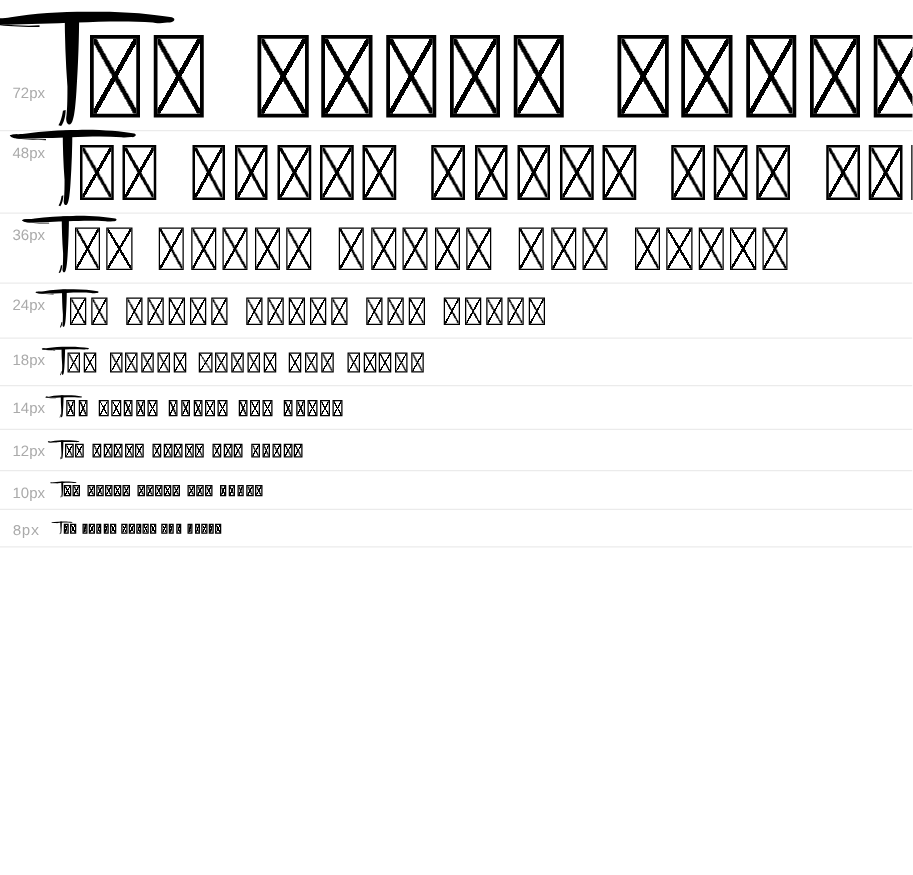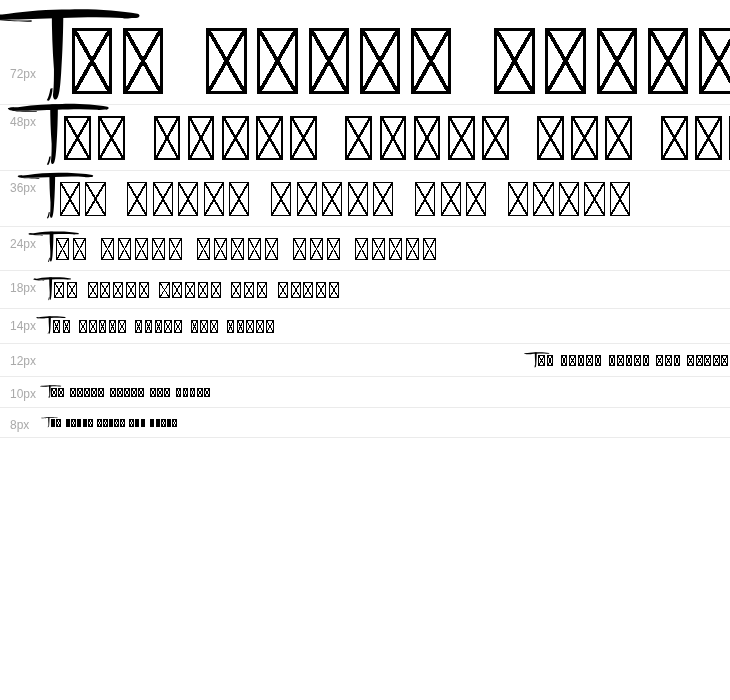--- a/index.html
+++ b/index.html
@@ -119,41 +119,41 @@
     <div class="row" style="font-size: 14px;">
     <span class="label">14px</span>
     <span class="line"><span class="gT"><svg viewBox="0 0 220 135" preserveAspectRatio="none" aria-hidden="true">
             <path d="M3,11 C12,8 20,10 30,8 C55,4 85,2 115,2 C150,1 185,4 209,8 C213,9 213,13 207,14 C200,13 195,16 188,14 C160,12 130,13 104,14 C70,15 35,17 12,16 C6,16 2,13 3,11 Z"></path>
             <path d="M8,13 C4,14 1,12 2,11 C6,9 10,10 14,9 L15,12 Z"></path>
             <path d="M13,15 C30,17 48,18 62,17 L62,19 C42,19 22,18 11,16 Z"></path>
             <path d="M90,4 C95,3 101,3 106,4 C106,30 105,60 103,90 C102,105 101,116 99,122 C98,126 96,128 94,127 C92,126 91,122 92,117 C93,108 93,95 93,85 C91,58 90,30 90,4 Z"></path>
             <path d="M88,112 C87,119 85,125 83,128 L86,129 C89,125 91,118 91,111 Z"></path>
           </svg></span><span class="nd" style="border-width: 1px; background-image: linear-gradient(to top right, transparent calc(50% - 0.5px), var(--glyph) calc(50% - 0.5px), var(--glyph) calc(50% + 0.5px), transparent calc(50% + 0.5px)),linear-gradient(to bottom right, transparent calc(50% - 0.5px), var(--glyph) calc(50% - 0.5px), var(--glyph) calc(50% + 0.5px), transparent calc(50% + 0.5px));"></span><span class="nd" style="border-width: 1px; background-image: linear-gradient(to top right, transparent calc(50% - 0.5px), var(--glyph) calc(50% - 0.5px), var(--glyph) calc(50% + 0.5px), transparent calc(50% + 0.5px)),linear-gradient(to bottom right, transparent calc(50% - 0.5px), var(--glyph) calc(50% - 0.5px), var(--glyph) calc(50% + 0.5px), transparent calc(50% + 0.5px));"></span><span class="sp"></span><span class="nd" style="border-width: 1px; background-image: linear-gradient(to top right, transparent calc(50% - 0.5px), var(--glyph) calc(50% - 0.5px), var(--glyph) calc(50% + 0.5px), transparent calc(50% + 0.5px)),linear-gradient(to bottom right, transparent calc(50% - 0.5px), var(--glyph) calc(50% - 0.5px), var(--glyph) calc(50% + 0.5px), transparent calc(50% + 0.5px));"></span><span class="nd" style="border-width: 1px; background-image: linear-gradient(to top right, transparent calc(50% - 0.5px), var(--glyph) calc(50% - 0.5px), var(--glyph) calc(50% + 0.5px), transparent calc(50% + 0.5px)),linear-gradient(to bottom right, transparent calc(50% - 0.5px), var(--glyph) calc(50% - 0.5px), var(--glyph) calc(50% + 0.5px), transparent calc(50% + 0.5px));"></span><span class="nd" style="border-width: 1px; background-image: linear-gradient(to top right, transparent calc(50% - 0.5px), var(--glyph) calc(50% - 0.5px), var(--glyph) calc(50% + 0.5px), transparent calc(50% + 0.5px)),linear-gradient(to bottom right, transparent calc(50% - 0.5px), var(--glyph) calc(50% - 0.5px), var(--glyph) calc(50% + 0.5px), transparent calc(50% + 0.5px));"></span><span class="nd" style="border-width: 1px; background-image: linear-gradient(to top right, transparent calc(50% - 0.5px), var(--glyph) calc(50% - 0.5px), var(--glyph) calc(50% + 0.5px), transparent calc(50% + 0.5px)),linear-gradient(to bottom right, transparent calc(50% - 0.5px), var(--glyph) calc(50% - 0.5px), var(--glyph) calc(50% + 0.5px), transparent calc(50% + 0.5px));"></span><span class="nd" style="border-width: 1px; background-image: linear-gradient(to top right, transparent calc(50% - 0.5px), var(--glyph) calc(50% - 0.5px), var(--glyph) calc(50% + 0.5px), transparent calc(50% + 0.5px)),linear-gradient(to bottom right, transparent calc(50% - 0.5px), var(--glyph) calc(50% - 0.5px), var(--glyph) calc(50% + 0.5px), transparent calc(50% + 0.5px));"></span><span class="sp"></span><span class="nd" style="border-width: 1px; background-image: linear-gradient(to top right, transparent calc(50% - 0.5px), var(--glyph) calc(50% - 0.5px), var(--glyph) calc(50% + 0.5px), transparent calc(50% + 0.5px)),linear-gradient(to bottom right, transparent calc(50% - 0.5px), var(--glyph) calc(50% - 0.5px), var(--glyph) calc(50% + 0.5px), transparent calc(50% + 0.5px));"></span><span class="nd" style="border-width: 1px; background-image: linear-gradient(to top right, transparent calc(50% - 0.5px), var(--glyph) calc(50% - 0.5px), var(--glyph) calc(50% + 0.5px), transparent calc(50% + 0.5px)),linear-gradient(to bottom right, transparent calc(50% - 0.5px), var(--glyph) calc(50% - 0.5px), var(--glyph) calc(50% + 0.5px), transparent calc(50% + 0.5px));"></span><span class="nd" style="border-width: 1px; background-image: linear-gradient(to top right, transparent calc(50% - 0.5px), var(--glyph) calc(50% - 0.5px), var(--glyph) calc(50% + 0.5px), transparent calc(50% + 0.5px)),linear-gradient(to bottom right, transparent calc(50% - 0.5px), var(--glyph) calc(50% - 0.5px), var(--glyph) calc(50% + 0.5px), transparent calc(50% + 0.5px));"></span><span class="nd" style="border-width: 1px; background-image: linear-gradient(to top right, transparent calc(50% - 0.5px), var(--glyph) calc(50% - 0.5px), var(--glyph) calc(50% + 0.5px), transparent calc(50% + 0.5px)),linear-gradient(to bottom right, transparent calc(50% - 0.5px), var(--glyph) calc(50% - 0.5px), var(--glyph) calc(50% + 0.5px), transparent calc(50% + 0.5px));"></span><span class="nd" style="border-width: 1px; background-image: linear-gradient(to top right, transparent calc(50% - 0.5px), var(--glyph) calc(50% - 0.5px), var(--glyph) calc(50% + 0.5px), transparent calc(50% + 0.5px)),linear-gradient(to bottom right, transparent calc(50% - 0.5px), var(--glyph) calc(50% - 0.5px), var(--glyph) calc(50% + 0.5px), transparent calc(50% + 0.5px));"></span><span class="sp"></span><span class="nd" style="border-width: 1px; background-image: linear-gradient(to top right, transparent calc(50% - 0.5px), var(--glyph) calc(50% - 0.5px), var(--glyph) calc(50% + 0.5px), transparent calc(50% + 0.5px)),linear-gradient(to bottom right, transparent calc(50% - 0.5px), var(--glyph) calc(50% - 0.5px), var(--glyph) calc(50% + 0.5px), transparent calc(50% + 0.5px));"></span><span class="nd" style="border-width: 1px; background-image: linear-gradient(to top right, transparent calc(50% - 0.5px), var(--glyph) calc(50% - 0.5px), var(--glyph) calc(50% + 0.5px), transparent calc(50% + 0.5px)),linear-gradient(to bottom right, transparent calc(50% - 0.5px), var(--glyph) calc(50% - 0.5px), var(--glyph) calc(50% + 0.5px), transparent calc(50% + 0.5px));"></span><span class="nd" style="border-width: 1px; background-image: linear-gradient(to top right, transparent calc(50% - 0.5px), var(--glyph) calc(50% - 0.5px), var(--glyph) calc(50% + 0.5px), transparent calc(50% + 0.5px)),linear-gradient(to bottom right, transparent calc(50% - 0.5px), var(--glyph) calc(50% - 0.5px), var(--glyph) calc(50% + 0.5px), transparent calc(50% + 0.5px));"></span><span class="sp"></span><span class="nd" style="border-width: 1px; background-image: linear-gradient(to top right, transparent calc(50% - 0.5px), var(--glyph) calc(50% - 0.5px), var(--glyph) calc(50% + 0.5px), transparent calc(50% + 0.5px)),linear-gradient(to bottom right, transparent calc(50% - 0.5px), var(--glyph) calc(50% - 0.5px), var(--glyph) calc(50% + 0.5px), transparent calc(50% + 0.5px));"></span><span class="nd" style="border-width: 1px; background-image: linear-gradient(to top right, transparent calc(50% - 0.5px), var(--glyph) calc(50% - 0.5px), var(--glyph) calc(50% + 0.5px), transparent calc(50% + 0.5px)),linear-gradient(to bottom right, transparent calc(50% - 0.5px), var(--glyph) calc(50% - 0.5px), var(--glyph) calc(50% + 0.5px), transparent calc(50% + 0.5px));"></span><span class="nd" style="border-width: 1px; background-image: linear-gradient(to top right, transparent calc(50% - 0.5px), var(--glyph) calc(50% - 0.5px), var(--glyph) calc(50% + 0.5px), transparent calc(50% + 0.5px)),linear-gradient(to bottom right, transparent calc(50% - 0.5px), var(--glyph) calc(50% - 0.5px), var(--glyph) calc(50% + 0.5px), transparent calc(50% + 0.5px));"></span><span class="nd" style="border-width: 1px; background-image: linear-gradient(to top right, transparent calc(50% - 0.5px), var(--glyph) calc(50% - 0.5px), var(--glyph) calc(50% + 0.5px), transparent calc(50% + 0.5px)),linear-gradient(to bottom right, transparent calc(50% - 0.5px), var(--glyph) calc(50% - 0.5px), var(--glyph) calc(50% + 0.5px), transparent calc(50% + 0.5px));"></span><span class="nd" style="border-width: 1px; background-image: linear-gradient(to top right, transparent calc(50% - 0.5px), var(--glyph) calc(50% - 0.5px), var(--glyph) calc(50% + 0.5px), transparent calc(50% + 0.5px)),linear-gradient(to bottom right, transparent calc(50% - 0.5px), var(--glyph) calc(50% - 0.5px), var(--glyph) calc(50% + 0.5px), transparent calc(50% + 0.5px));"></span></span>
   </div>
-    <div class="row" style="font-size: 12px; text-align: right;">
+    <div class="row" style="font-size: 12px;">
     <span class="label">12px</span>
     <span class="line"><span class="gT"><svg viewBox="0 0 220 135" preserveAspectRatio="none" aria-hidden="true">
             <path d="M3,11 C12,8 20,10 30,8 C55,4 85,2 115,2 C150,1 185,4 209,8 C213,9 213,13 207,14 C200,13 195,16 188,14 C160,12 130,13 104,14 C70,15 35,17 12,16 C6,16 2,13 3,11 Z"></path>
             <path d="M8,13 C4,14 1,12 2,11 C6,9 10,10 14,9 L15,12 Z"></path>
             <path d="M13,15 C30,17 48,18 62,17 L62,19 C42,19 22,18 11,16 Z"></path>
             <path d="M90,4 C95,3 101,3 106,4 C106,30 105,60 103,90 C102,105 101,116 99,122 C98,126 96,128 94,127 C92,126 91,122 92,117 C93,108 93,95 93,85 C91,58 90,30 90,4 Z"></path>
             <path d="M88,112 C87,119 85,125 83,128 L86,129 C89,125 91,118 91,111 Z"></path>
           </svg></span><span class="nd" style="border-width: 1px; background-image: linear-gradient(to top right, transparent calc(50% - 0.5px), var(--glyph) calc(50% - 0.5px), var(--glyph) calc(50% + 0.5px), transparent calc(50% + 0.5px)),linear-gradient(to bottom right, transparent calc(50% - 0.5px), var(--glyph) calc(50% - 0.5px), var(--glyph) calc(50% + 0.5px), transparent calc(50% + 0.5px));"></span><span class="nd" style="border-width: 1px; background-image: linear-gradient(to top right, transparent calc(50% - 0.5px), var(--glyph) calc(50% - 0.5px), var(--glyph) calc(50% + 0.5px), transparent calc(50% + 0.5px)),linear-gradient(to bottom right, transparent calc(50% - 0.5px), var(--glyph) calc(50% - 0.5px), var(--glyph) calc(50% + 0.5px), transparent calc(50% + 0.5px));"></span><span class="sp"></span><span class="nd" style="border-width: 1px; background-image: linear-gradient(to top right, transparent calc(50% - 0.5px), var(--glyph) calc(50% - 0.5px), var(--glyph) calc(50% + 0.5px), transparent calc(50% + 0.5px)),linear-gradient(to bottom right, transparent calc(50% - 0.5px), var(--glyph) calc(50% - 0.5px), var(--glyph) calc(50% + 0.5px), transparent calc(50% + 0.5px));"></span><span class="nd" style="border-width: 1px; background-image: linear-gradient(to top right, transparent calc(50% - 0.5px), var(--glyph) calc(50% - 0.5px), var(--glyph) calc(50% + 0.5px), transparent calc(50% + 0.5px)),linear-gradient(to bottom right, transparent calc(50% - 0.5px), var(--glyph) calc(50% - 0.5px), var(--glyph) calc(50% + 0.5px), transparent calc(50% + 0.5px));"></span><span class="nd" style="border-width: 1px; background-image: linear-gradient(to top right, transparent calc(50% - 0.5px), var(--glyph) calc(50% - 0.5px), var(--glyph) calc(50% + 0.5px), transparent calc(50% + 0.5px)),linear-gradient(to bottom right, transparent calc(50% - 0.5px), var(--glyph) calc(50% - 0.5px), var(--glyph) calc(50% + 0.5px), transparent calc(50% + 0.5px));"></span><span class="nd" style="border-width: 1px; background-image: linear-gradient(to top right, transparent calc(50% - 0.5px), var(--glyph) calc(50% - 0.5px), var(--glyph) calc(50% + 0.5px), transparent calc(50% + 0.5px)),linear-gradient(to bottom right, transparent calc(50% - 0.5px), var(--glyph) calc(50% - 0.5px), var(--glyph) calc(50% + 0.5px), transparent calc(50% + 0.5px));"></span><span class="nd" style="border-width: 1px; background-image: linear-gradient(to top right, transparent calc(50% - 0.5px), var(--glyph) calc(50% - 0.5px), var(--glyph) calc(50% + 0.5px), transparent calc(50% + 0.5px)),linear-gradient(to bottom right, transparent calc(50% - 0.5px), var(--glyph) calc(50% - 0.5px), var(--glyph) calc(50% + 0.5px), transparent calc(50% + 0.5px));"></span><span class="sp"></span><span class="nd" style="border-width: 1px; background-image: linear-gradient(to top right, transparent calc(50% - 0.5px), var(--glyph) calc(50% - 0.5px), var(--glyph) calc(50% + 0.5px), transparent calc(50% + 0.5px)),linear-gradient(to bottom right, transparent calc(50% - 0.5px), var(--glyph) calc(50% - 0.5px), var(--glyph) calc(50% + 0.5px), transparent calc(50% + 0.5px));"></span><span class="nd" style="border-width: 1px; background-image: linear-gradient(to top right, transparent calc(50% - 0.5px), var(--glyph) calc(50% - 0.5px), var(--glyph) calc(50% + 0.5px), transparent calc(50% + 0.5px)),linear-gradient(to bottom right, transparent calc(50% - 0.5px), var(--glyph) calc(50% - 0.5px), var(--glyph) calc(50% + 0.5px), transparent calc(50% + 0.5px));"></span><span class="nd" style="border-width: 1px; background-image: linear-gradient(to top right, transparent calc(50% - 0.5px), var(--glyph) calc(50% - 0.5px), var(--glyph) calc(50% + 0.5px), transparent calc(50% + 0.5px)),linear-gradient(to bottom right, transparent calc(50% - 0.5px), var(--glyph) calc(50% - 0.5px), var(--glyph) calc(50% + 0.5px), transparent calc(50% + 0.5px));"></span><span class="nd" style="border-width: 1px; background-image: linear-gradient(to top right, transparent calc(50% - 0.5px), var(--glyph) calc(50% - 0.5px), var(--glyph) calc(50% + 0.5px), transparent calc(50% + 0.5px)),linear-gradient(to bottom right, transparent calc(50% - 0.5px), var(--glyph) calc(50% - 0.5px), var(--glyph) calc(50% + 0.5px), transparent calc(50% + 0.5px));"></span><span class="nd" style="border-width: 1px; background-image: linear-gradient(to top right, transparent calc(50% - 0.5px), var(--glyph) calc(50% - 0.5px), var(--glyph) calc(50% + 0.5px), transparent calc(50% + 0.5px)),linear-gradient(to bottom right, transparent calc(50% - 0.5px), var(--glyph) calc(50% - 0.5px), var(--glyph) calc(50% + 0.5px), transparent calc(50% + 0.5px));"></span><span class="sp"></span><span class="nd" style="border-width: 1px; background-image: linear-gradient(to top right, transparent calc(50% - 0.5px), var(--glyph) calc(50% - 0.5px), var(--glyph) calc(50% + 0.5px), transparent calc(50% + 0.5px)),linear-gradient(to bottom right, transparent calc(50% - 0.5px), var(--glyph) calc(50% - 0.5px), var(--glyph) calc(50% + 0.5px), transparent calc(50% + 0.5px));"></span><span class="nd" style="border-width: 1px; background-image: linear-gradient(to top right, transparent calc(50% - 0.5px), var(--glyph) calc(50% - 0.5px), var(--glyph) calc(50% + 0.5px), transparent calc(50% + 0.5px)),linear-gradient(to bottom right, transparent calc(50% - 0.5px), var(--glyph) calc(50% - 0.5px), var(--glyph) calc(50% + 0.5px), transparent calc(50% + 0.5px));"></span><span class="nd" style="border-width: 1px; background-image: linear-gradient(to top right, transparent calc(50% - 0.5px), var(--glyph) calc(50% - 0.5px), var(--glyph) calc(50% + 0.5px), transparent calc(50% + 0.5px)),linear-gradient(to bottom right, transparent calc(50% - 0.5px), var(--glyph) calc(50% - 0.5px), var(--glyph) calc(50% + 0.5px), transparent calc(50% + 0.5px));"></span><span class="sp"></span><span class="nd" style="border-width: 1px; background-image: linear-gradient(to top right, transparent calc(50% - 0.5px), var(--glyph) calc(50% - 0.5px), var(--glyph) calc(50% + 0.5px), transparent calc(50% + 0.5px)),linear-gradient(to bottom right, transparent calc(50% - 0.5px), var(--glyph) calc(50% - 0.5px), var(--glyph) calc(50% + 0.5px), transparent calc(50% + 0.5px));"></span><span class="nd" style="border-width: 1px; background-image: linear-gradient(to top right, transparent calc(50% - 0.5px), var(--glyph) calc(50% - 0.5px), var(--glyph) calc(50% + 0.5px), transparent calc(50% + 0.5px)),linear-gradient(to bottom right, transparent calc(50% - 0.5px), var(--glyph) calc(50% - 0.5px), var(--glyph) calc(50% + 0.5px), transparent calc(50% + 0.5px));"></span><span class="nd" style="border-width: 1px; background-image: linear-gradient(to top right, transparent calc(50% - 0.5px), var(--glyph) calc(50% - 0.5px), var(--glyph) calc(50% + 0.5px), transparent calc(50% + 0.5px)),linear-gradient(to bottom right, transparent calc(50% - 0.5px), var(--glyph) calc(50% - 0.5px), var(--glyph) calc(50% + 0.5px), transparent calc(50% + 0.5px));"></span><span class="nd" style="border-width: 1px; background-image: linear-gradient(to top right, transparent calc(50% - 0.5px), var(--glyph) calc(50% - 0.5px), var(--glyph) calc(50% + 0.5px), transparent calc(50% + 0.5px)),linear-gradient(to bottom right, transparent calc(50% - 0.5px), var(--glyph) calc(50% - 0.5px), var(--glyph) calc(50% + 0.5px), transparent calc(50% + 0.5px));"></span><span class="nd" style="border-width: 1px; background-image: linear-gradient(to top right, transparent calc(50% - 0.5px), var(--glyph) calc(50% - 0.5px), var(--glyph) calc(50% + 0.5px), transparent calc(50% + 0.5px)),linear-gradient(to bottom right, transparent calc(50% - 0.5px), var(--glyph) calc(50% - 0.5px), var(--glyph) calc(50% + 0.5px), transparent calc(50% + 0.5px));"></span></span>
   </div>
     <div class="row" style="font-size: 10px;">
     <span class="label">10px</span>
     <span class="line"><span class="gT"><svg viewBox="0 0 220 135" preserveAspectRatio="none" aria-hidden="true">
             <path d="M3,11 C12,8 20,10 30,8 C55,4 85,2 115,2 C150,1 185,4 209,8 C213,9 213,13 207,14 C200,13 195,16 188,14 C160,12 130,13 104,14 C70,15 35,17 12,16 C6,16 2,13 3,11 Z"></path>
             <path d="M8,13 C4,14 1,12 2,11 C6,9 10,10 14,9 L15,12 Z"></path>
             <path d="M13,15 C30,17 48,18 62,17 L62,19 C42,19 22,18 11,16 Z"></path>
             <path d="M90,4 C95,3 101,3 106,4 C106,30 105,60 103,90 C102,105 101,116 99,122 C98,126 96,128 94,127 C92,126 91,122 92,117 C93,108 93,95 93,85 C91,58 90,30 90,4 Z"></path>
             <path d="M88,112 C87,119 85,125 83,128 L86,129 C89,125 91,118 91,111 Z"></path>
           </svg></span><span class="nd" style="border-width: 1px; background-image: linear-gradient(to top right, transparent calc(50% - 0.5px), var(--glyph) calc(50% - 0.5px), var(--glyph) calc(50% + 0.5px), transparent calc(50% + 0.5px)),linear-gradient(to bottom right, transparent calc(50% - 0.5px), var(--glyph) calc(50% - 0.5px), var(--glyph) calc(50% + 0.5px), transparent calc(50% + 0.5px));"></span><span class="nd" style="border-width: 1px; background-image: linear-gradient(to top right, transparent calc(50% - 0.5px), var(--glyph) calc(50% - 0.5px), var(--glyph) calc(50% + 0.5px), transparent calc(50% + 0.5px)),linear-gradient(to bottom right, transparent calc(50% - 0.5px), var(--glyph) calc(50% - 0.5px), var(--glyph) calc(50% + 0.5px), transparent calc(50% + 0.5px));"></span><span class="sp"></span><span class="nd" style="border-width: 1px; background-image: linear-gradient(to top right, transparent calc(50% - 0.5px), var(--glyph) calc(50% - 0.5px), var(--glyph) calc(50% + 0.5px), transparent calc(50% + 0.5px)),linear-gradient(to bottom right, transparent calc(50% - 0.5px), var(--glyph) calc(50% - 0.5px), var(--glyph) calc(50% + 0.5px), transparent calc(50% + 0.5px));"></span><span class="nd" style="border-width: 1px; background-image: linear-gradient(to top right, transparent calc(50% - 0.5px), var(--glyph) calc(50% - 0.5px), var(--glyph) calc(50% + 0.5px), transparent calc(50% + 0.5px)),linear-gradient(to bottom right, transparent calc(50% - 0.5px), var(--glyph) calc(50% - 0.5px), var(--glyph) calc(50% + 0.5px), transparent calc(50% + 0.5px));"></span><span class="nd" style="border-width: 1px; background-image: linear-gradient(to top right, transparent calc(50% - 0.5px), var(--glyph) calc(50% - 0.5px), var(--glyph) calc(50% + 0.5px), transparent calc(50% + 0.5px)),linear-gradient(to bottom right, transparent calc(50% - 0.5px), var(--glyph) calc(50% - 0.5px), var(--glyph) calc(50% + 0.5px), transparent calc(50% + 0.5px));"></span><span class="nd" style="border-width: 1px; background-image: linear-gradient(to top right, transparent calc(50% - 0.5px), var(--glyph) calc(50% - 0.5px), var(--glyph) calc(50% + 0.5px), transparent calc(50% + 0.5px)),linear-gradient(to bottom right, transparent calc(50% - 0.5px), var(--glyph) calc(50% - 0.5px), var(--glyph) calc(50% + 0.5px), transparent calc(50% + 0.5px));"></span><span class="nd" style="border-width: 1px; background-image: linear-gradient(to top right, transparent calc(50% - 0.5px), var(--glyph) calc(50% - 0.5px), var(--glyph) calc(50% + 0.5px), transparent calc(50% + 0.5px)),linear-gradient(to bottom right, transparent calc(50% - 0.5px), var(--glyph) calc(50% - 0.5px), var(--glyph) calc(50% + 0.5px), transparent calc(50% + 0.5px));"></span><span class="sp"></span><span class="nd" style="border-width: 1px; background-image: linear-gradient(to top right, transparent calc(50% - 0.5px), var(--glyph) calc(50% - 0.5px), var(--glyph) calc(50% + 0.5px), transparent calc(50% + 0.5px)),linear-gradient(to bottom right, transparent calc(50% - 0.5px), var(--glyph) calc(50% - 0.5px), var(--glyph) calc(50% + 0.5px), transparent calc(50% + 0.5px));"></span><span class="nd" style="border-width: 1px; background-image: linear-gradient(to top right, transparent calc(50% - 0.5px), var(--glyph) calc(50% - 0.5px), var(--glyph) calc(50% + 0.5px), transparent calc(50% + 0.5px)),linear-gradient(to bottom right, transparent calc(50% - 0.5px), var(--glyph) calc(50% - 0.5px), var(--glyph) calc(50% + 0.5px), transparent calc(50% + 0.5px));"></span><span class="nd" style="border-width: 1px; background-image: linear-gradient(to top right, transparent calc(50% - 0.5px), var(--glyph) calc(50% - 0.5px), var(--glyph) calc(50% + 0.5px), transparent calc(50% + 0.5px)),linear-gradient(to bottom right, transparent calc(50% - 0.5px), var(--glyph) calc(50% - 0.5px), var(--glyph) calc(50% + 0.5px), transparent calc(50% + 0.5px));"></span><span class="nd" style="border-width: 1px; background-image: linear-gradient(to top right, transparent calc(50% - 0.5px), var(--glyph) calc(50% - 0.5px), var(--glyph) calc(50% + 0.5px), transparent calc(50% + 0.5px)),linear-gradient(to bottom right, transparent calc(50% - 0.5px), var(--glyph) calc(50% - 0.5px), var(--glyph) calc(50% + 0.5px), transparent calc(50% + 0.5px));"></span><span class="nd" style="border-width: 1px; background-image: linear-gradient(to top right, transparent calc(50% - 0.5px), var(--glyph) calc(50% - 0.5px), var(--glyph) calc(50% + 0.5px), transparent calc(50% + 0.5px)),linear-gradient(to bottom right, transparent calc(50% - 0.5px), var(--glyph) calc(50% - 0.5px), var(--glyph) calc(50% + 0.5px), transparent calc(50% + 0.5px));"></span><span class="sp"></span><span class="nd" style="border-width: 1px; background-image: linear-gradient(to top right, transparent calc(50% - 0.5px), var(--glyph) calc(50% - 0.5px), var(--glyph) calc(50% + 0.5px), transparent calc(50% + 0.5px)),linear-gradient(to bottom right, transparent calc(50% - 0.5px), var(--glyph) calc(50% - 0.5px), var(--glyph) calc(50% + 0.5px), transparent calc(50% + 0.5px));"></span><span class="nd" style="border-width: 1px; background-image: linear-gradient(to top right, transparent calc(50% - 0.5px), var(--glyph) calc(50% - 0.5px), var(--glyph) calc(50% + 0.5px), transparent calc(50% + 0.5px)),linear-gradient(to bottom right, transparent calc(50% - 0.5px), var(--glyph) calc(50% - 0.5px), var(--glyph) calc(50% + 0.5px), transparent calc(50% + 0.5px));"></span><span class="nd" style="border-width: 1px; background-image: linear-gradient(to top right, transparent calc(50% - 0.5px), var(--glyph) calc(50% - 0.5px), var(--glyph) calc(50% + 0.5px), transparent calc(50% + 0.5px)),linear-gradient(to bottom right, transparent calc(50% - 0.5px), var(--glyph) calc(50% - 0.5px), var(--glyph) calc(50% + 0.5px), transparent calc(50% + 0.5px));"></span><span class="sp"></span><span class="nd" style="border-width: 1px; background-image: linear-gradient(to top right, transparent calc(50% - 0.5px), var(--glyph) calc(50% - 0.5px), var(--glyph) calc(50% + 0.5px), transparent calc(50% + 0.5px)),linear-gradient(to bottom right, transparent calc(50% - 0.5px), var(--glyph) calc(50% - 0.5px), var(--glyph) calc(50% + 0.5px), transparent calc(50% + 0.5px));"></span><span class="nd" style="border-width: 1px; background-image: linear-gradient(to top right, transparent calc(50% - 0.5px), var(--glyph) calc(50% - 0.5px), var(--glyph) calc(50% + 0.5px), transparent calc(50% + 0.5px)),linear-gradient(to bottom right, transparent calc(50% - 0.5px), var(--glyph) calc(50% - 0.5px), var(--glyph) calc(50% + 0.5px), transparent calc(50% + 0.5px));"></span><span class="nd" style="border-width: 1px; background-image: linear-gradient(to top right, transparent calc(50% - 0.5px), var(--glyph) calc(50% - 0.5px), var(--glyph) calc(50% + 0.5px), transparent calc(50% + 0.5px)),linear-gradient(to bottom right, transparent calc(50% - 0.5px), var(--glyph) calc(50% - 0.5px), var(--glyph) calc(50% + 0.5px), transparent calc(50% + 0.5px));"></span><span class="nd" style="border-width: 1px; background-image: linear-gradient(to top right, transparent calc(50% - 0.5px), var(--glyph) calc(50% - 0.5px), var(--glyph) calc(50% + 0.5px), transparent calc(50% + 0.5px)),linear-gradient(to bottom right, transparent calc(50% - 0.5px), var(--glyph) calc(50% - 0.5px), var(--glyph) calc(50% + 0.5px), transparent calc(50% + 0.5px));"></span><span class="nd" style="border-width: 1px; background-image: linear-gradient(to top right, transparent calc(50% - 0.5px), var(--glyph) calc(50% - 0.5px), var(--glyph) calc(50% + 0.5px), transparent calc(50% + 0.5px)),linear-gradient(to bottom right, transparent calc(50% - 0.5px), var(--glyph) calc(50% - 0.5px), var(--glyph) calc(50% + 0.5px), transparent calc(50% + 0.5px));"></span></span>
   </div>
-    <div class="row" style="font-size: 8px;">
+    <div class="row" style="font-size: 8px; font-family: Liberation Mono, monospace;">
     <span class="label">8px</span>
     <span class="line"><span class="gT"><svg viewBox="0 0 220 135" preserveAspectRatio="none" aria-hidden="true">
             <path d="M3,11 C12,8 20,10 30,8 C55,4 85,2 115,2 C150,1 185,4 209,8 C213,9 213,13 207,14 C200,13 195,16 188,14 C160,12 130,13 104,14 C70,15 35,17 12,16 C6,16 2,13 3,11 Z"></path>
             <path d="M8,13 C4,14 1,12 2,11 C6,9 10,10 14,9 L15,12 Z"></path>
             <path d="M13,15 C30,17 48,18 62,17 L62,19 C42,19 22,18 11,16 Z"></path>
             <path d="M90,4 C95,3 101,3 106,4 C106,30 105,60 103,90 C102,105 101,116 99,122 C98,126 96,128 94,127 C92,126 91,122 92,117 C93,108 93,95 93,85 C91,58 90,30 90,4 Z"></path>
             <path d="M88,112 C87,119 85,125 83,128 L86,129 C89,125 91,118 91,111 Z"></path>
           </svg></span><span class="nd" style="border-width: 1px; background-image: linear-gradient(to top right, transparent calc(50% - 0.5px), var(--glyph) calc(50% - 0.5px), var(--glyph) calc(50% + 0.5px), transparent calc(50% + 0.5px)),linear-gradient(to bottom right, transparent calc(50% - 0.5px), var(--glyph) calc(50% - 0.5px), var(--glyph) calc(50% + 0.5px), transparent calc(50% + 0.5px));"></span><span class="nd" style="border-width: 1px; background-image: linear-gradient(to top right, transparent calc(50% - 0.5px), var(--glyph) calc(50% - 0.5px), var(--glyph) calc(50% + 0.5px), transparent calc(50% + 0.5px)),linear-gradient(to bottom right, transparent calc(50% - 0.5px), var(--glyph) calc(50% - 0.5px), var(--glyph) calc(50% + 0.5px), transparent calc(50% + 0.5px));"></span><span class="sp"></span><span class="nd" style="border-width: 1px; background-image: linear-gradient(to top right, transparent calc(50% - 0.5px), var(--glyph) calc(50% - 0.5px), var(--glyph) calc(50% + 0.5px), transparent calc(50% + 0.5px)),linear-gradient(to bottom right, transparent calc(50% - 0.5px), var(--glyph) calc(50% - 0.5px), var(--glyph) calc(50% + 0.5px), transparent calc(50% + 0.5px));"></span><span class="nd" style="border-width: 1px; background-image: linear-gradient(to top right, transparent calc(50% - 0.5px), var(--glyph) calc(50% - 0.5px), var(--glyph) calc(50% + 0.5px), transparent calc(50% + 0.5px)),linear-gradient(to bottom right, transparent calc(50% - 0.5px), var(--glyph) calc(50% - 0.5px), var(--glyph) calc(50% + 0.5px), transparent calc(50% + 0.5px));"></span><span class="nd" style="border-width: 1px; background-image: linear-gradient(to top right, transparent calc(50% - 0.5px), var(--glyph) calc(50% - 0.5px), var(--glyph) calc(50% + 0.5px), transparent calc(50% + 0.5px)),linear-gradient(to bottom right, transparent calc(50% - 0.5px), var(--glyph) calc(50% - 0.5px), var(--glyph) calc(50% + 0.5px), transparent calc(50% + 0.5px));"></span><span class="nd" style="border-width: 1px; background-image: linear-gradient(to top right, transparent calc(50% - 0.5px), var(--glyph) calc(50% - 0.5px), var(--glyph) calc(50% + 0.5px), transparent calc(50% + 0.5px)),linear-gradient(to bottom right, transparent calc(50% - 0.5px), var(--glyph) calc(50% - 0.5px), var(--glyph) calc(50% + 0.5px), transparent calc(50% + 0.5px));"></span><span class="nd" style="border-width: 1px; background-image: linear-gradient(to top right, transparent calc(50% - 0.5px), var(--glyph) calc(50% - 0.5px), var(--glyph) calc(50% + 0.5px), transparent calc(50% + 0.5px)),linear-gradient(to bottom right, transparent calc(50% - 0.5px), var(--glyph) calc(50% - 0.5px), var(--glyph) calc(50% + 0.5px), transparent calc(50% + 0.5px));"></span><span class="sp"></span><span class="nd" style="border-width: 1px; background-image: linear-gradient(to top right, transparent calc(50% - 0.5px), var(--glyph) calc(50% - 0.5px), var(--glyph) calc(50% + 0.5px), transparent calc(50% + 0.5px)),linear-gradient(to bottom right, transparent calc(50% - 0.5px), var(--glyph) calc(50% - 0.5px), var(--glyph) calc(50% + 0.5px), transparent calc(50% + 0.5px));"></span><span class="nd" style="border-width: 1px; background-image: linear-gradient(to top right, transparent calc(50% - 0.5px), var(--glyph) calc(50% - 0.5px), var(--glyph) calc(50% + 0.5px), transparent calc(50% + 0.5px)),linear-gradient(to bottom right, transparent calc(50% - 0.5px), var(--glyph) calc(50% - 0.5px), var(--glyph) calc(50% + 0.5px), transparent calc(50% + 0.5px));"></span><span class="nd" style="border-width: 1px; background-image: linear-gradient(to top right, transparent calc(50% - 0.5px), var(--glyph) calc(50% - 0.5px), var(--glyph) calc(50% + 0.5px), transparent calc(50% + 0.5px)),linear-gradient(to bottom right, transparent calc(50% - 0.5px), var(--glyph) calc(50% - 0.5px), var(--glyph) calc(50% + 0.5px), transparent calc(50% + 0.5px));"></span><span class="nd" style="border-width: 1px; background-image: linear-gradient(to top right, transparent calc(50% - 0.5px), var(--glyph) calc(50% - 0.5px), var(--glyph) calc(50% + 0.5px), transparent calc(50% + 0.5px)),linear-gradient(to bottom right, transparent calc(50% - 0.5px), var(--glyph) calc(50% - 0.5px), var(--glyph) calc(50% + 0.5px), transparent calc(50% + 0.5px));"></span><span class="nd" style="border-width: 1px; background-image: linear-gradient(to top right, transparent calc(50% - 0.5px), var(--glyph) calc(50% - 0.5px), var(--glyph) calc(50% + 0.5px), transparent calc(50% + 0.5px)),linear-gradient(to bottom right, transparent calc(50% - 0.5px), var(--glyph) calc(50% - 0.5px), var(--glyph) calc(50% + 0.5px), transparent calc(50% + 0.5px));"></span><span class="sp"></span><span class="nd" style="border-width: 1px; background-image: linear-gradient(to top right, transparent calc(50% - 0.5px), var(--glyph) calc(50% - 0.5px), var(--glyph) calc(50% + 0.5px), transparent calc(50% + 0.5px)),linear-gradient(to bottom right, transparent calc(50% - 0.5px), var(--glyph) calc(50% - 0.5px), var(--glyph) calc(50% + 0.5px), transparent calc(50% + 0.5px));"></span><span class="nd" style="border-width: 1px; background-image: linear-gradient(to top right, transparent calc(50% - 0.5px), var(--glyph) calc(50% - 0.5px), var(--glyph) calc(50% + 0.5px), transparent calc(50% + 0.5px)),linear-gradient(to bottom right, transparent calc(50% - 0.5px), var(--glyph) calc(50% - 0.5px), var(--glyph) calc(50% + 0.5px), transparent calc(50% + 0.5px));"></span><span class="nd" style="border-width: 1px; background-image: linear-gradient(to top right, transparent calc(50% - 0.5px), var(--glyph) calc(50% - 0.5px), var(--glyph) calc(50% + 0.5px), transparent calc(50% + 0.5px)),linear-gradient(to bottom right, transparent calc(50% - 0.5px), var(--glyph) calc(50% - 0.5px), var(--glyph) calc(50% + 0.5px), transparent calc(50% + 0.5px));"></span><span class="sp"></span><span class="nd" style="border-width: 1px; background-image: linear-gradient(to top right, transparent calc(50% - 0.5px), var(--glyph) calc(50% - 0.5px), var(--glyph) calc(50% + 0.5px), transparent calc(50% + 0.5px)),linear-gradient(to bottom right, transparent calc(50% - 0.5px), var(--glyph) calc(50% - 0.5px), var(--glyph) calc(50% + 0.5px), transparent calc(50% + 0.5px));"></span><span class="nd" style="border-width: 1px; background-image: linear-gradient(to top right, transparent calc(50% - 0.5px), var(--glyph) calc(50% - 0.5px), var(--glyph) calc(50% + 0.5px), transparent calc(50% + 0.5px)),linear-gradient(to bottom right, transparent calc(50% - 0.5px), var(--glyph) calc(50% - 0.5px), var(--glyph) calc(50% + 0.5px), transparent calc(50% + 0.5px));"></span><span class="nd" style="border-width: 1px; background-image: linear-gradient(to top right, transparent calc(50% - 0.5px), var(--glyph) calc(50% - 0.5px), var(--glyph) calc(50% + 0.5px), transparent calc(50% + 0.5px)),linear-gradient(to bottom right, transparent calc(50% - 0.5px), var(--glyph) calc(50% - 0.5px), var(--glyph) calc(50% + 0.5px), transparent calc(50% + 0.5px));"></span><span class="nd" style="border-width: 1px; background-image: linear-gradient(to top right, transparent calc(50% - 0.5px), var(--glyph) calc(50% - 0.5px), var(--glyph) calc(50% + 0.5px), transparent calc(50% + 0.5px)),linear-gradient(to bottom right, transparent calc(50% - 0.5px), var(--glyph) calc(50% - 0.5px), var(--glyph) calc(50% + 0.5px), transparent calc(50% + 0.5px));"></span><span class="nd" style="border-width: 1px; background-image: linear-gradient(to top right, transparent calc(50% - 0.5px), var(--glyph) calc(50% - 0.5px), var(--glyph) calc(50% + 0.5px), transparent calc(50% + 0.5px)),linear-gradient(to bottom right, transparent calc(50% - 0.5px), var(--glyph) calc(50% - 0.5px), var(--glyph) calc(50% + 0.5px), transparent calc(50% + 0.5px));"></span></span>
   </div>
   </div>

